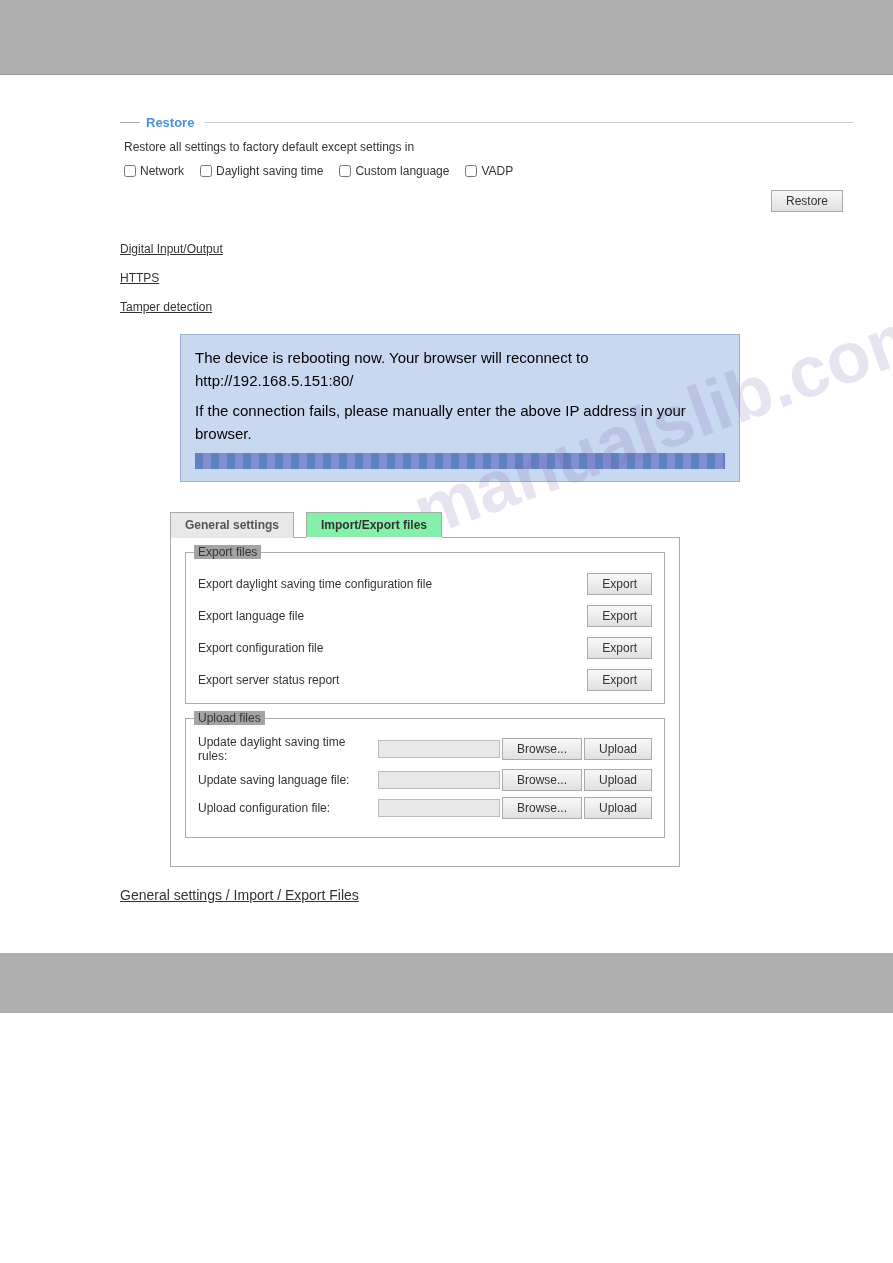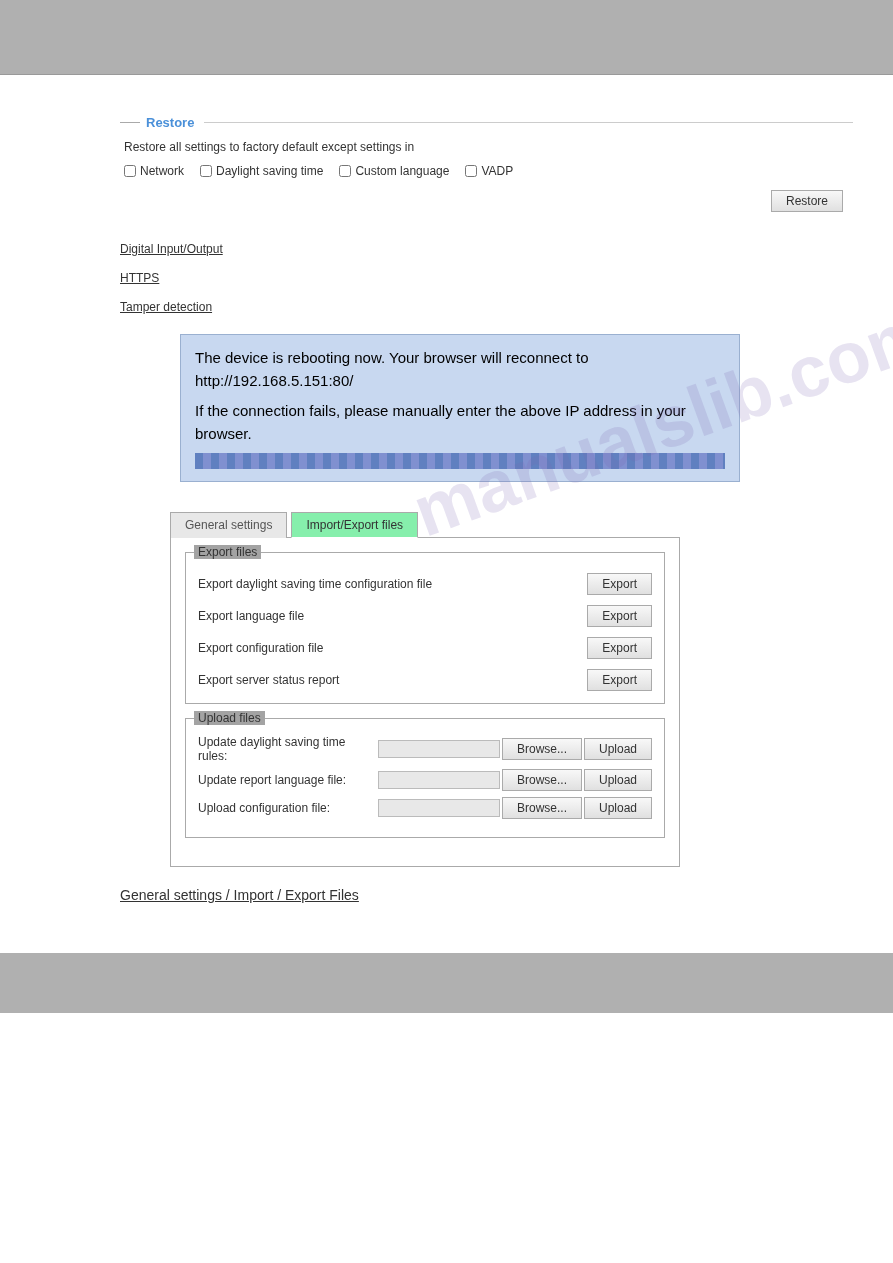--- a/index.html
+++ b/index.html
@@ -157,22 +157,23 @@
     }
 
     
     .tab-panel {
       margin: 10px 0 20px 50px;
       max-width: 510px;
     }
 
     .tabs-row {
       display: flex;
-      gap: 4px;
+      gap: 12px;
       margin-bottom: -1px;
+      font-weight: bold;
     }
 
     .tab {
       padding: 5px 14px;
       font-size: 12px;
       border: 1px solid #aaa;
       background: #e8e8e8;
       cursor: pointer;
       border-bottom: none;
       color: #555;
@@ -369,21 +370,21 @@
           <div style="margin-top:8px;">
             <div class="upload-row">
               <span class="upload-label">Update daylight saving time rules:</span>
               <div class="upload-input"></div>
               <div class="upload-btn-group">
                 <button class="btn">Browse...</button>
                 <button class="btn">Upload</button>
               </div>
             </div>
             <div class="upload-row">
-              <span class="upload-label">Update report language file:</span>
+              <span class="upload-label">Update saving language file:</span>
               <div class="upload-input"></div>
               <div class="upload-btn-group">
                 <button class="btn">Browse...</button>
                 <button class="btn">Upload</button>
               </div>
             </div>
             <div class="upload-row">
               <span class="upload-label">Upload configuration file:</span>
               <div class="upload-input"></div>
               <div class="upload-btn-group">

